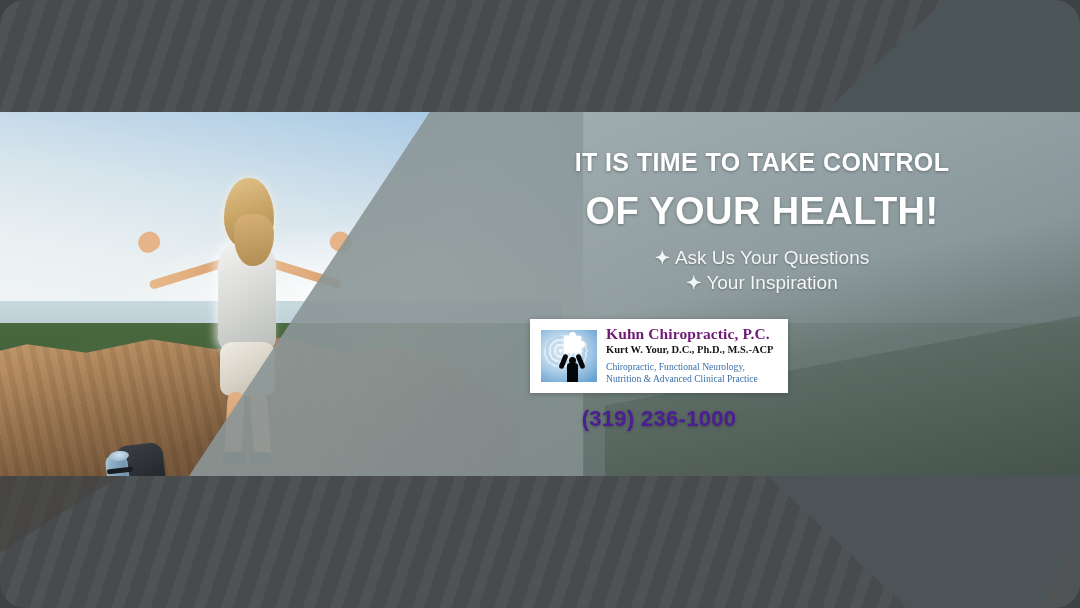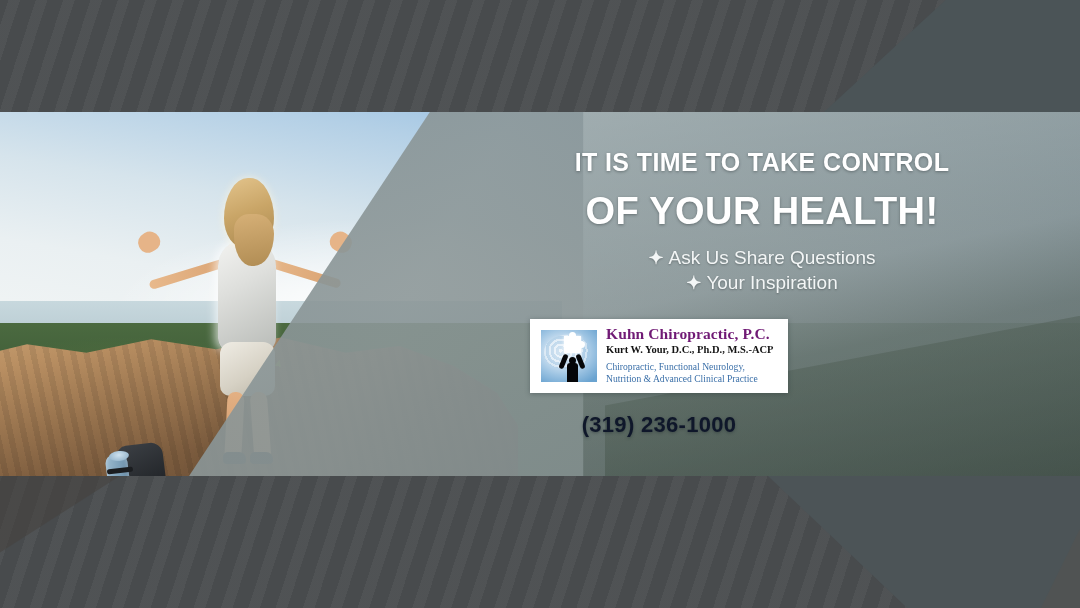--- a/index.html
+++ b/index.html
@@ -14,20 +14,21 @@
     font-family: "Liberation Sans", sans-serif;
   }
 
   
   .page {
     position: relative;
     width: 1080px;
     height: 608px;
     overflow: hidden;
     background: #4a4d4f;
+    border-radius: 25px;
   }
 
   
   .bg-stripes {
     position: absolute;
     inset: 0;
     background:
       repeating-linear-gradient(
         -72deg,
         rgba(255,255,255,0.030) 0px,
@@ -506,24 +507,24 @@
     font-size: 9.6px;
     color: #3a6fa8;
     line-height: 1.32;
     margin-top: 4px;
   }
 
   
   .phone {
     position: absolute;
     left: 100px;
-    top: 300px;
+    top: 294px;
     width: 258px;
     text-align: center;
-    color: #0f172a;
+    color: #4c1d95;
     font-size: 22px;
     font-weight: 700;
     letter-spacing: .3px;
     text-shadow: 0 1px 3px rgba(35,45,48,.5);
   }
 </style>
 </head>
 <body>
 
 <div class="page">
@@ -576,21 +577,21 @@
       <div class="overlay-ridge"></div>
     </div>
 
     <div class="content">
 
       <div class="headline headline-1">IT IS TIME TO TAKE CONTROL</div>
       <div class="headline headline-2">OF YOUR HEALTH!</div>
 
       <div class="bullets">
         <div class="bullet">
-          <span class="plus">✦</span><span>Ask Us Share Questions</span>
+          <span class="plus">✦</span><span>Ask Us Your Questions</span>
         </div>
         <div class="bullet">
           <span class="plus">✦</span><span>Your Inspiration</span>
         </div>
       </div>
 
       <div class="logo-card">
         <div class="logo-emblem">
           <div class="emblem-brain"></div>
           <div class="emblem-puzzle"></div>

